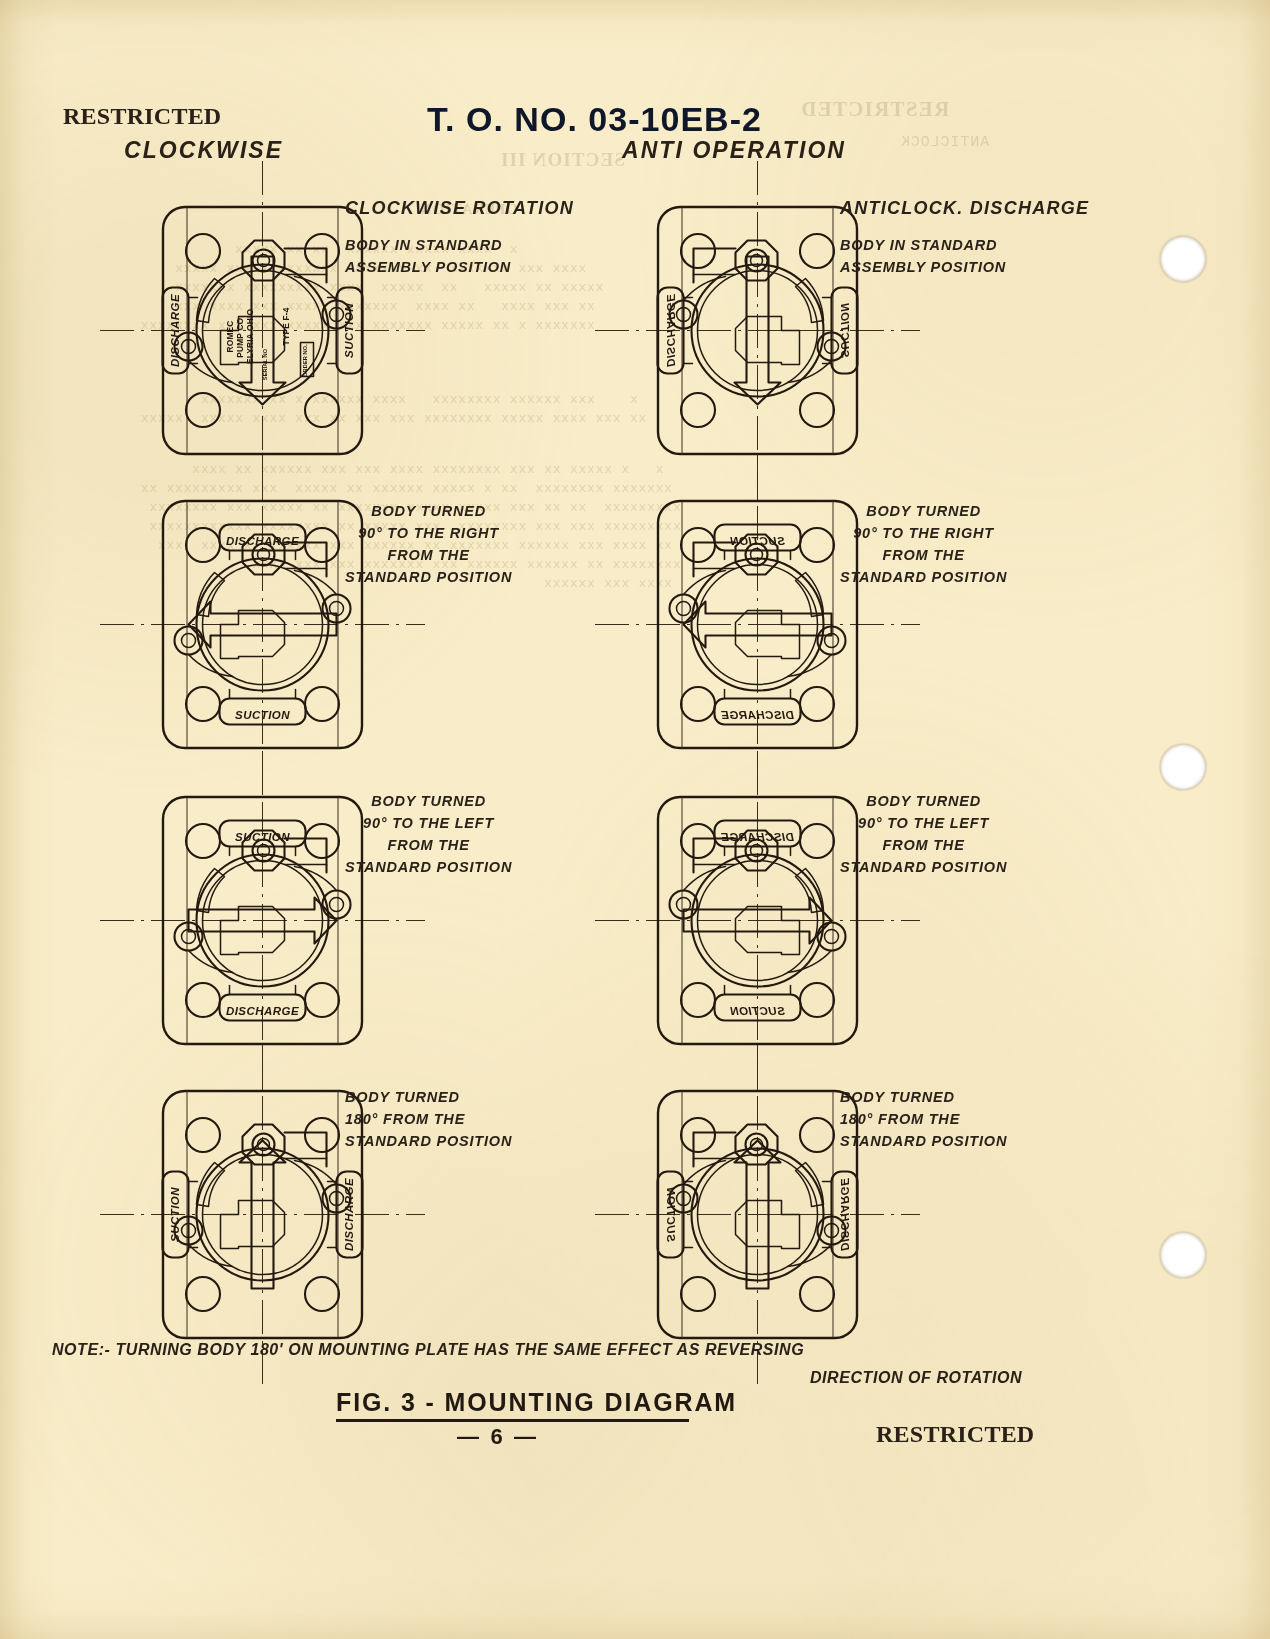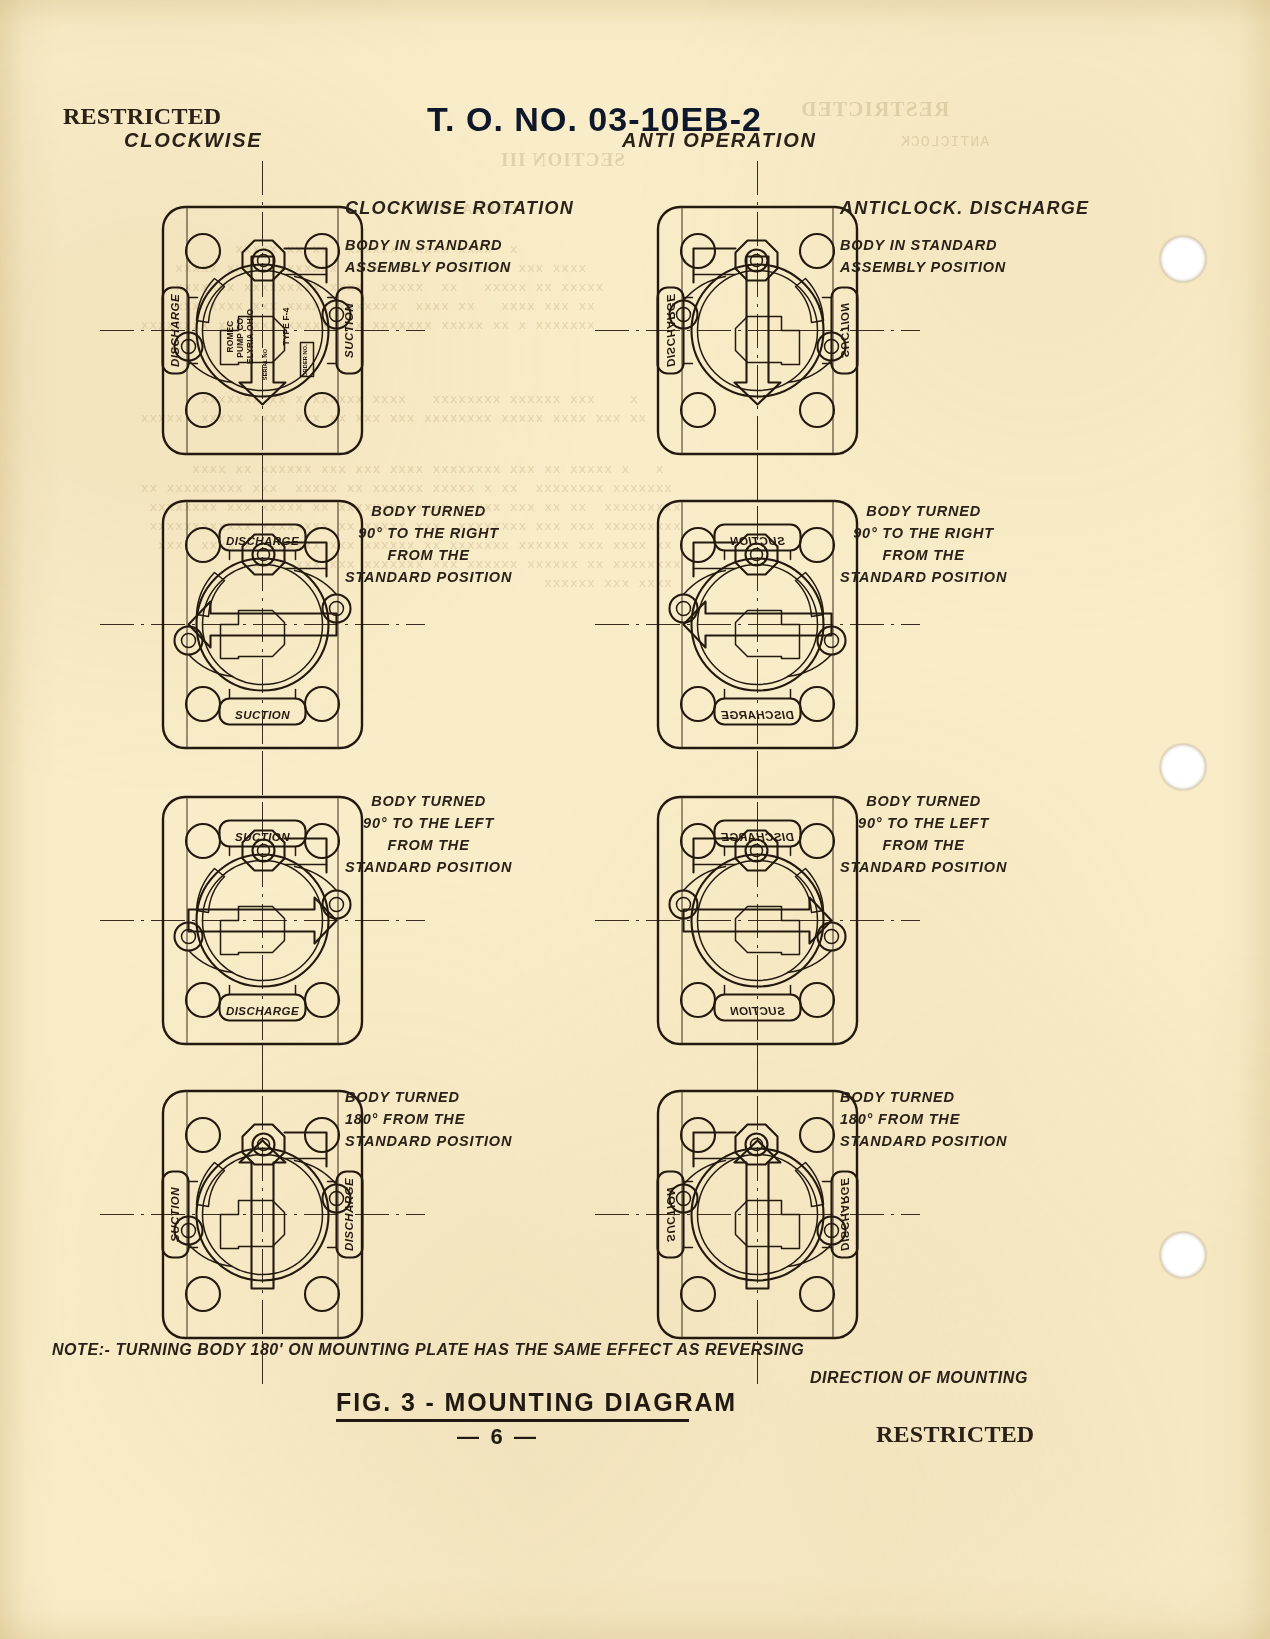--- a/index.html
+++ b/index.html
@@ -66,21 +66,21 @@
     letter-spacing:.03em;
   }
   .hand{
     position:absolute;
     font-family:"Liberation Sans",sans-serif;
     font-weight:bold;font-style:italic;
     color:#2a2118;
     letter-spacing:.045em;
     white-space:pre-line;
   }
-  .col-head{font-size:20px;letter-spacing:.09em;}
+  .col-head{font-size:23px;letter-spacing:.09em;margin-top:8px;}
   .cap-title{font-size:18px;letter-spacing:.07em;line-height:21px;}
   .cap-body{font-size:14.5px;letter-spacing:.055em;line-height:22px;}
   .cap-center{text-align:center;}
 
   .note{
     position:absolute;
     font-family:"Liberation Sans",sans-serif;
     font-weight:bold;font-style:italic;font-size:16px;
     color:#2a2118;letter-spacing:.035em;white-space:nowrap;
   }
@@ -567,21 +567,21 @@
 STANDARD POSITION</div>
       <div class="hand cap-body" style="left: 345px; top: 1086px;">BODY TURNED
 180° FROM THE
 STANDARD POSITION</div>
       <div class="hand cap-body" style="left: 840px; top: 1086px;">BODY TURNED
 180° FROM THE
 STANDARD POSITION</div>
     </div>
 
   <div class="note" style="left:52px;top:1341px;">NOTE:- TURNING BODY 180' ON MOUNTING PLATE HAS THE SAME EFFECT AS REVERSING</div>
-  <div class="note" style="left:810px;top:1369px;">DIRECTION OF MOUNTING</div>
+  <div class="note" style="left:810px;top:1369px;">DIRECTION OF ROTATION</div>
 
   <div class="fig-caption" style="left:336px;top:1388px;">FIG. 3 - MOUNTING  DIAGRAM</div>
   <div class="fig-rule" style="left:336px;top:1419px;width:353px;"></div>
 
   <div class="page-no" style="left:457px;top:1424px;">— 6 —</div>
 
   <div class="restricted" style="left:876px;top:1421px;">RESTRICTED</div>
 
 </div>
 

